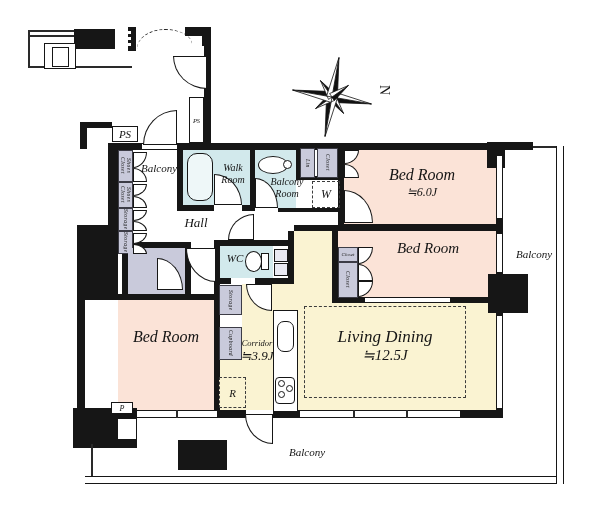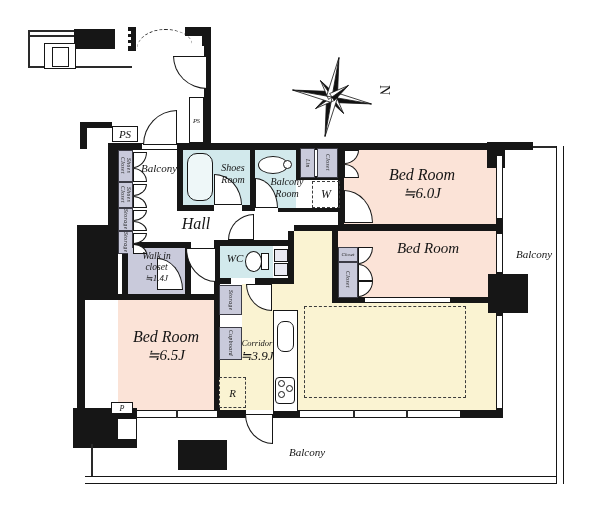--- a/index.html
+++ b/index.html
@@ -203,51 +203,49 @@
 
   <div class="fix flex-c" style="left:112px;top:126px;width:26px;height:16px;border-width:1px;font-size:11px">
     <span>PS</span>
     </div>
   <div class="fix flex-c" style="left:111px;top:402px;width:22px;height:12px;border-width:1px;font-size:8px">
     <span>P</span>
     </div>
 
   <div class="lab" style="left:132px;top:162px;width:54px;height:14px;font-size:11px">
     <span>Balcony</span></div>
-  <div class="lab" style="left:176px;top:215px;width:40px;height:17px;font-size:16px">
+  <div class="lab" style="left:176px;top:215px;width:40px;height:17px;font-size:13px">
     <span>Hall</span></div>
   <div class="lab" style="left:212px;top:162px;width:42px;height:26px;font-size:10px">
-    <div>Shoes</div>
+    <div>Walk</div>
     <div>Room</div>
     </div>
   <div class="lab" style="left:262px;top:176px;width:50px;height:26px;font-size:10px">
     <div>Balcony</div>
     <div>Room</div>
     </div>
   <div class="lab" style="left:222px;top:252px;width:26px;height:14px;font-size:11px">
     <span>WC</span></div>
   <div class="lab" style="left:352px;top:166px;width:140px;height:42px;font-size:16px">
     <div>Bed Room</div>
-    <div style="font-size:15px">≒6.0J</div>
+    <div style="font-size:12px">≒6.0J</div>
     </div>
   <div class="lab" style="left:362px;top:240px;width:132px;height:38px;font-size:15px">
     <div>Bed Room</div>
     </div>
   <div class="lab" style="left:118px;top:328px;width:96px;height:42px;font-size:16px">
     <div>Bed Room</div>
-    <div style="font-size:15px">≒6.5J</div>
+    </div>
+  <div class="lab" style="left:295px;top:327px;width:180px;height:46px;font-size:17px">
+    <div>Living Dining</div>
+    <div style="font-size:15px">≒12.5J</div>
     </div>
   <div class="lab" style="left:236px;top:338px;width:42px;height:22px;font-size:8.5px">
     <div>Corridor</div>
     <div style="font-size:13px">≒3.9J</div>
-    </div>
-  <div class="lab" style="left:128px;top:251px;width:57px;height:40px;font-size:9.5px">
-    <div>Walk in</div>
-    <div>closet</div>
-    <div style="font-size:9px">≒1.4J</div>
     </div>
   <div class="lab" style="left:508px;top:248px;width:52px;height:14px;font-size:11px">
     <span>Balcony</span></div>
   <div class="lab" style="left:280px;top:446px;width:54px;height:14px;font-size:11px">
     <span>Balcony</span></div>
 
   <svg id="compass-star" class="abs" style="left:288px;top:53px" width="88" height="88" viewBox="0 0 88 88">
       <path d="M44,44 L43.044935022831886,49.416442641567144 L83.39231012048832,50.94592710667721 Z" fill="#111" stroke="#111" stroke-width="0.8"></path>
       <path d="M44,44 L44.95506497716812,38.583557358432856 L83.39231012048832,50.94592710667721 Z" fill="#fff" stroke="#111" stroke-width="0.8"></path>
       <path d="M44,44 L40.55956141398624,46.409021032674396 L55.471528727020925,60.383040885779835 Z" fill="#111" stroke="#111" stroke-width="0.8"></path>

